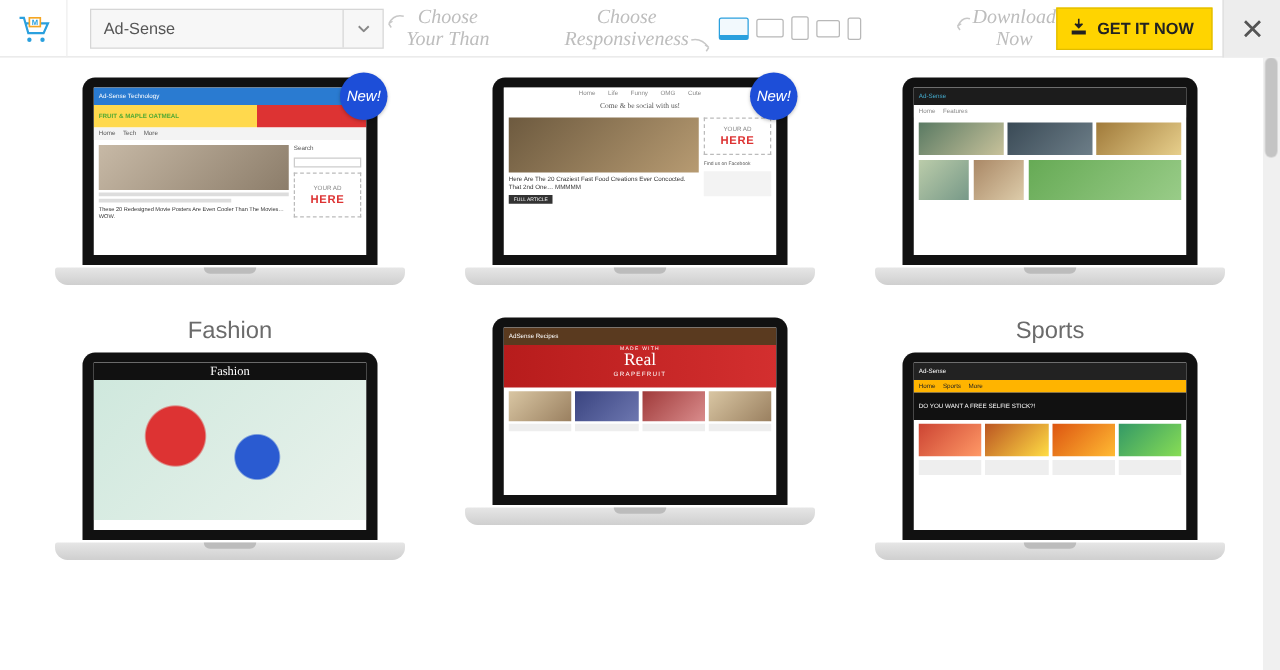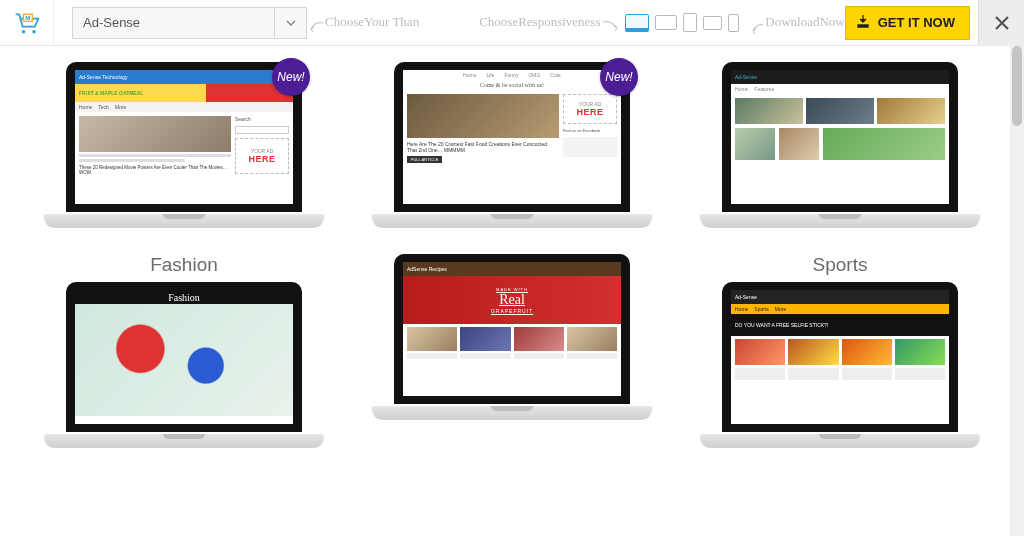--- a/index.html
+++ b/index.html
@@ -40,23 +40,24 @@
   }
   .dropdown-label { flex:1; padding:0 10px; }
   .dropdown-caret {
     width: 32px; height: 100%;
     border-left:1px solid #d6d6d6;
     display:flex;align-items:center;justify-content:center;
     color:#888;
   }
 
   .hint {
-    display:flex; flex-direction:row;
+    display:flex; flex-direction:column;
     font-family: "Comic Sans MS", cursive;
-    font-size: 13px; color:#bdbdbd;
+    font-size: 16px; color:#bdbdbd;
+    font-style: italic;
     line-height: 1.1;
     text-align:center;
     position:relative;
   }
   .hint .arrow { position:absolute; }
   .hint-1 { margin-left: 18px; }
   .hint-1 .arrow { left:-16px; top:4px; }
   .hint-2 { margin-left: 60px; }
   .hint-2 .arrow { right:-18px; bottom:-2px; }
   .hint-3 { margin-left: 14px; }
@@ -149,21 +150,21 @@
     position:absolute; left:50%; top:0;
     transform:translateX(-50%);
     width:42px;height:5px;
     background:#bcbcbc;
     border-radius:0 0 5px 5px;
   }
   .badge-new{
     position:absolute;
     top:-4px; right:14px;
     width:38px;height:38px;border-radius:50%;
-    background:#4c1d95;
+    background:#1d4ed8;
     color:#fff;
     display:flex;align-items:center;justify-content:center;
     font-size:12px;font-style:italic;
     box-shadow:0 1px 3px rgba(0,0,0,.25);
     margin-left:19px;
   }
 
   
   .sc-bar { height:14px; display:flex;align-items:center;padding:0 4px;gap:4px;font-size:5px;color:#fff;}
   .sc-nav { height:10px; display:flex;align-items:center;padding:0 4px;gap:6px;font-size:5px;}
@@ -204,21 +205,21 @@
 
   
   .fashion .sc-bar{background:#111;justify-content:center;font-family:cursive;font-size:10px;}
   .fashion .hero{height:112px;background:
       radial-gradient(circle at 30% 40%, #d33 0 14%, transparent 15%),
       radial-gradient(circle at 60% 55%, #2a5bd1 0 12%, transparent 13%),
       linear-gradient(135deg,#cfe8dd,#e9f2ec);}
   
   
   .recipes .sc-bar{background:#5a3a1f;}
-  .recipes .banner{height:48px;background:linear-gradient(90deg,#b71c1c,#d32f2f);display:flex;align-items:center;justify-content:center;color:#fff;text-decoration:underline;}
+  .recipes .banner{height:34px;background:linear-gradient(90deg,#b71c1c,#d32f2f);display:flex;align-items:flex-start;justify-content:center;color:#fff;}
   .recipes .banner .real{font-family:cursive;font-size:14px;}
   .recipes .thumbs{display:grid;grid-template-columns:repeat(4,1fr);gap:3px;margin-top:3px;}
   .recipes .thumbs div{height:24px;background:linear-gradient(135deg,#d9c6a3,#9a8060);}
   .recipes .thumbs div:nth-child(2){background:linear-gradient(135deg,#3a4480,#6d77b0);}
   .recipes .thumbs div:nth-child(3){background:linear-gradient(135deg,#a03a3a,#d98c8c);}
 
   
   .sports .sc-bar{background:#222;}
   .sports .sc-nav{background:#ffb400;color:#222;}
   .sports .banner{height:22px;background:#111;color:#fff;display:flex;align-items:center;padding:0 4px;}

